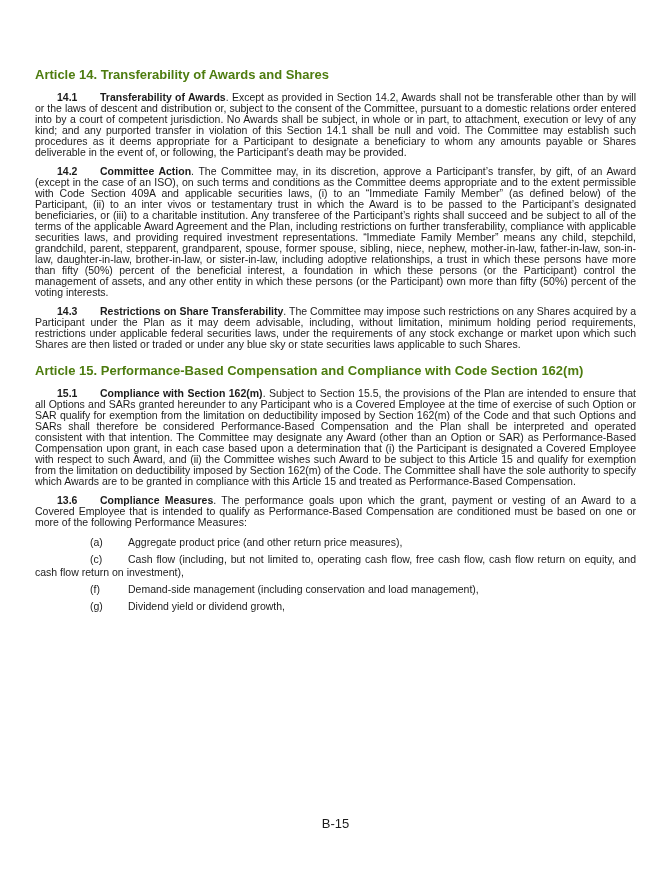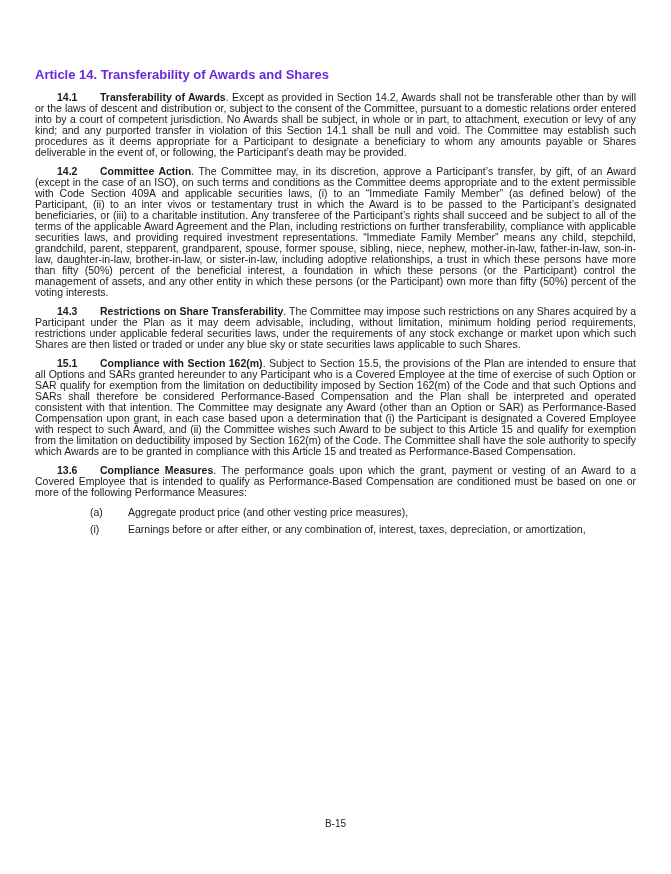--- a/index.html
+++ b/index.html
@@ -15,21 +15,21 @@
     width: 671px; height: 874px;
     padding: 66px 35px 0 35px;
     background: #ffffff;
     overflow: hidden;
   }
   h2.article {
     font-size: 13px;
     font-weight: bold;
     line-height: 17px;
     margin: 0 0 9px 0;
-    color: #6d28d9;
+    color: #4d7c0f;
   }
   h2.article.spaced { margin-top: 12px; }
   p.sec {
     font-size: 10.5px;
     line-height: 11px;
     text-align: justify;
     text-indent: 22px;
     margin: 0 0 8px 0;
   }
   p.sec .num {
@@ -49,49 +49,52 @@
   p.li .letter {
     display: inline-block;
     width: 38px;
     text-indent: 0;
   }
   .footer {
     position: absolute;
     left: 0; right: 0;
     bottom: 44px;
     text-align: center;
-    font-size: 10px;
+    font-size: 13px;
     line-height: 13px;
     color: #1b1b1b;
   }
 </style>
 </head>
 <body>
 
 <div class="page">
 
   <h2 class="article">Article 14. Transferability of Awards and Shares</h2>
 
   <p class="sec"><span class="num">14.1</span><span class="ttl">Transferability of Awards</span><span class="bdy">. Except as provided in Section 14.2, Awards shall not be transferable other than by will or the laws of descent and distribution or, subject to the consent of the Committee, pursuant to a domestic relations order entered into by a court of competent jurisdiction. No Awards shall be subject, in whole or in part, to attachment, execution or levy of any kind; and any purported transfer in violation of this Section 14.1 shall be null and void. The Committee may establish such procedures as it deems appropriate for a Participant to designate a beneficiary to whom any amounts payable or Shares deliverable in the event of, or following, the Participant’s death may be provided.</span></p>
 
   <p class="sec"><span class="num">14.2</span><span class="ttl">Committee Action</span><span class="bdy">. The Committee may, in its discretion, approve a Participant’s transfer, by gift, of an Award (except in the case of an ISO), on such terms and conditions as the Committee deems appropriate and to the extent permissible with Code Section 409A and applicable securities laws, (i) to an “Immediate Family Member” (as defined below) of the Participant, (ii) to an inter vivos or testamentary trust in which the Award is to be passed to the Participant’s designated beneficiaries, or (iii) to a charitable institution. Any transferee of the Participant’s rights shall succeed and be subject to all of the terms of the applicable Award Agreement and the Plan, including restrictions on further transferability, compliance with applicable securities laws, and providing required investment representations. “Immediate Family Member” means any child, stepchild, grandchild, parent, stepparent, grandparent, spouse, former spouse, sibling, niece, nephew, mother-in-law, father-in-law, son-in-law, daughter-in-law, brother-in-law, or sister-in-law, including adoptive relationships, a trust in which these persons have more than fifty (50%) percent of the beneficial interest, a foundation in which these persons (or the Participant) control the management of assets, and any other entity in which these persons (or the Participant) own more than fifty (50%) percent of the voting interests.</span></p>
 
   <p class="sec"><span class="num">14.3</span><span class="ttl">Restrictions on Share Transferability</span><span class="bdy">. The Committee may impose such restrictions on any Shares acquired by a Participant under the Plan as it may deem advisable, including, without limitation, minimum holding period requirements, restrictions under applicable federal securities laws, under the requirements of any stock exchange or market upon which such Shares are then listed or traded or under any blue sky or state securities laws applicable to such Shares.</span></p>
 
+  <h2 class="article spaced">Article 15. Performance-Based Compensation and Compliance with Code Section 162(m)</h2>
 
   <p class="sec"><span class="num">15.1</span><span class="ttl">Compliance with Section 162(m)</span><span class="bdy">. Subject to Section 15.5, the provisions of the Plan are intended to ensure that all Options and SARs granted hereunder to any Participant who is a Covered Employee at the time of exercise of such Option or SAR qualify for exemption from the limitation on deductibility imposed by Section 162(m) of the Code and that such Options and SARs shall therefore be considered Performance-Based Compensation and the Plan shall be interpreted and operated consistent with that intention. The Committee may designate any Award (other than an Option or SAR) as Performance-Based Compensation upon grant, in each case based upon a determination that (i) the Participant is designated a Covered Employee with respect to such Award, and (ii) the Committee wishes such Award to be subject to this Article 15 and qualify for exemption from the limitation on deductibility imposed by Section 162(m) of the Code. The Committee shall have the sole authority to specify which Awards are to be granted in compliance with this Article 15 and treated as Performance-Based Compensation.</span></p>
 
   <p class="sec"><span class="num">13.6</span><span class="ttl">Compliance Measures</span><span class="bdy">. The performance goals upon which the grant, payment or vesting of an Award to a Covered Employee that is intended to qualify as Performance-Based Compensation are conditioned must be based on one or more of the following Performance Measures:</span></p>
 
-  <p class="li"><span class="letter">(a)</span><span>Aggregate product price (and other vesting price measures),</span></p>
+  <p class="li"><span class="letter">(a)</span><span>Aggregate product price (and other return price measures),</span></p>
+
+
+  <p class="li"><span class="letter">(c)</span><span>Cash flow (including, but not limited to, operating cash flow, free cash flow, cash flow return on equity, and cash flow return on investment),</span></p>
 
 
 
+  <p class="li"><span class="letter">(f)</span><span>Demand-side management (including conservation and load management),</span></p>
+
+  <p class="li"><span class="letter">(g)</span><span>Dividend yield or dividend growth,</span></p>
 
 
-
-
-
-  <p class="li"><span class="letter">(i)</span><span>Earnings before or after either, or any combination of, interest, taxes, depreciation, or amortization,</span></p>
 
   <div class="footer">B-15</div>
 
 </div>
 
 </body></html>

